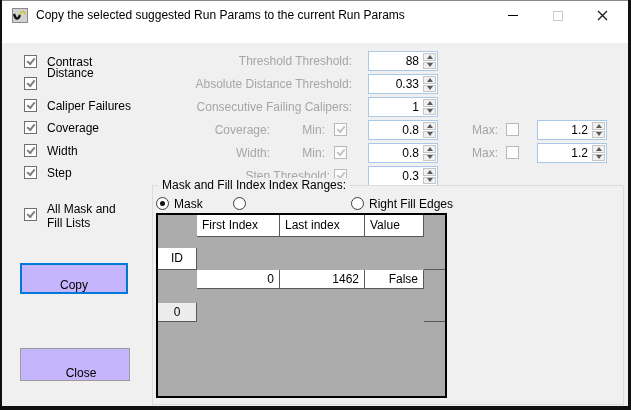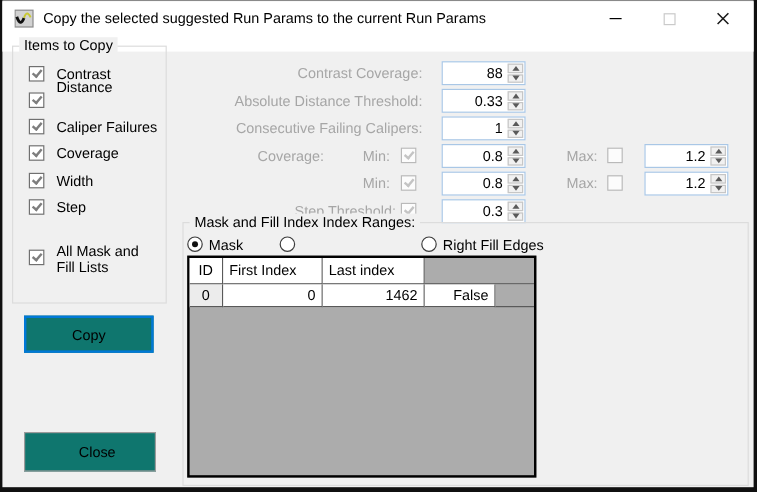--- a/index.html
+++ b/index.html
@@ -44,32 +44,32 @@
   .spin{position:absolute;height:20px;background:#fff;border:1px solid #A9C7E6;box-sizing:border-box;display:flex;}
   .spin .val{flex:1;text-align:right;line-height:18px;padding-right:3px;color:#000;}
   .spin .btns{width:15px;display:flex;flex-direction:column;gap:1px;padding:1px;box-sizing:border-box;}
   .spin .sb{flex:1;background:#F1F1F1;border:1px solid #C6C6C6;position:relative;box-sizing:border-box;}
   .spin .sb::after{content:"";position:absolute;left:50%;top:50%;transform:translate(-50%,-50%);
     border-left:3px solid transparent;border-right:3px solid transparent;}
   .spin .sb.up::after{border-bottom:4px solid #5A5A5A;}
   .spin .sb.dn::after{border-top:4px solid #5A5A5A;}
 
   
-  .btn{position:absolute;background:#0f766e;display:flex;align-items:center;justify-content:center;color:#000;box-sizing:border-box;}
+  .btn{position:absolute;background:#c4b5fd;display:flex;align-items:flex-end;justify-content:center;color:#000;box-sizing:border-box;}
   #copy-button{left:20px;top:263px;width:108px;height:31px;border:2px solid #0078D7;}
-  #close-button{left:20px;top:360px;width:110px;height:33px;border:1px solid #9B9B9B;padding-left:12px;}
+  #close-button{left:20px;top:348px;width:110px;height:33px;border:1px solid #9B9B9B;padding-left:12px;}
 
   
   #grid{position:absolute;left:156px;top:213px;width:291px;height:185px;border:2px solid #000;background:#ACACAC;box-sizing:border-box;}
   .grow{display:flex;width:100%;}
   .gcell{box-sizing:border-box;border-right:1px solid #595959;border-bottom:1px solid #595959;
     overflow:hidden;white-space:nowrap;}
   .ghead .gcell{background:#fff;height:22px;line-height:21px;padding:0 5px;}
   .gdata .gcell{background:#fff;height:19px;line-height:18px;padding:0 5px;}
-  .c-id{width:28px;text-align:center;}
+  .c-id{width:39px;text-align:center;margin-top:33px;}
   .c-first{width:83px;} .c-last{width:85px;} .c-value{width:59px;}
   .gdata .c-id{background:#ECECEC;}
   .gdata .num{text-align:right;}
   .gfill{flex:1;background:#ACACAC;border-bottom:1px solid #595959;}
 </style>
 </head>
 <body>
 
 <div id="window">
 
@@ -91,39 +91,36 @@
     <div id="btn-max" class="capbtn">
       <div id="max-glyph"></div>
     </div>
     <div id="btn-close" class="capbtn">
       <svg width="11" height="11" viewBox="0 0 11 11">
         <path d="M1,1 L10,10 M10,1 L1,10" stroke="#1a1a1a" stroke-width="1.3" fill="none"></path>
       </svg>
     </div>
   </div>
 
-  <div class="groupbox" style="left:10px;top:38px;width:127px;height:213px;">
-    <span class="grouplabel">Items to Copy</span>
-  </div>
   <div class="checkbox checked" style="left:24px;top:55px;"></div>
   <div class="cblabel" style="left:47px;top:55px;">Contrast</div>
   <div class="checkbox checked" style="left:24px;top:77px;"></div>
   <div class="cblabel" style="left:47px;top:66px;">Distance</div>
   <div class="checkbox checked" style="left:24px;top:99px;"></div>
   <div class="cblabel" style="left:47px;top:99px;">Caliper Failures</div>
   <div class="checkbox checked" style="left:24px;top:121px;"></div>
   <div class="cblabel" style="left:47px;top:121px;">Coverage</div>
   <div class="checkbox checked" style="left:24px;top:144px;"></div>
   <div class="cblabel" style="left:47px;top:144px;">Width</div>
   <div class="checkbox checked" style="left:24px;top:166px;"></div>
   <div class="cblabel" style="left:47px;top:166px;">Step</div>
   <div class="checkbox checked" style="left:24px;top:208px;"></div>
   <div class="cblabel" style="left:47px;top:202px;width:80px;">All Mask and Fill Lists</div>
 
-  <div class="dlabel" style="left:150px;top:51px;width:202px;">Contrast Coverage:</div>
+  <div class="dlabel" style="left:150px;top:51px;width:202px;">Threshold Threshold:</div>
   <div class="spin" style="left:368px;top:51px;width:70px;">
     <div class="val">88</div>
     <div class="btns">
         <div class="sb up"></div>
         <div class="sb dn"></div>
       </div>
   </div>
 
   <div class="dlabel" style="left:150px;top:74px;width:202px;">Absolute Distance Threshold:</div>
   <div class="spin" style="left:368px;top:74px;width:70px;">
@@ -156,20 +153,21 @@
   <div class="dlabel" style="left:455px;top:120px;width:43px;">Max:</div>
   <div class="checkbox dis" style="left:506px;top:123px;"></div>
   <div class="spin" style="left:537px;top:120px;width:70px;">
     <div class="val">1.2</div>
     <div class="btns">
         <div class="sb up"></div>
         <div class="sb dn"></div>
       </div>
   </div>
 
+  <div class="dlabel" style="left:150px;top:143px;width:120px;">Width:</div>
   <div class="dlabel" style="left:285px;top:143px;width:40px;">Min:</div>
   <div class="checkbox dis checked" style="left:334px;top:146px;"></div>
   <div class="spin" style="left:368px;top:143px;width:70px;">
     <div class="val">0.8</div>
     <div class="btns">
         <div class="sb up"></div>
         <div class="sb dn"></div>
       </div>
   </div>
   <div class="dlabel" style="left:455px;top:143px;width:43px;">Max:</div>
@@ -199,20 +197,21 @@
   <div class="cblabel" style="left:174px;top:197px;">Mask</div>
   <div class="radio" style="left:233px;top:197px;"></div>
   <div class="radio" style="left:351px;top:197px;"></div>
   <div class="cblabel" style="left:369px;top:197px;">Right Fill Edges</div>
 
   <div id="grid">
     <div class="grow ghead">
       <div class="gcell c-id">ID</div>
       <div class="gcell c-first">First Index</div>
       <div class="gcell c-last">Last index</div>
+      <div class="gcell c-value">Value</div>
       <div class="gfill"></div>
     </div>
     <div class="grow gdata">
       <div class="gcell c-id">0</div>
       <div class="gcell c-first num">0</div>
       <div class="gcell c-last num">1462</div>
       <div class="gcell c-value num">False</div>
       <div class="gfill"></div>
     </div>
   </div>

